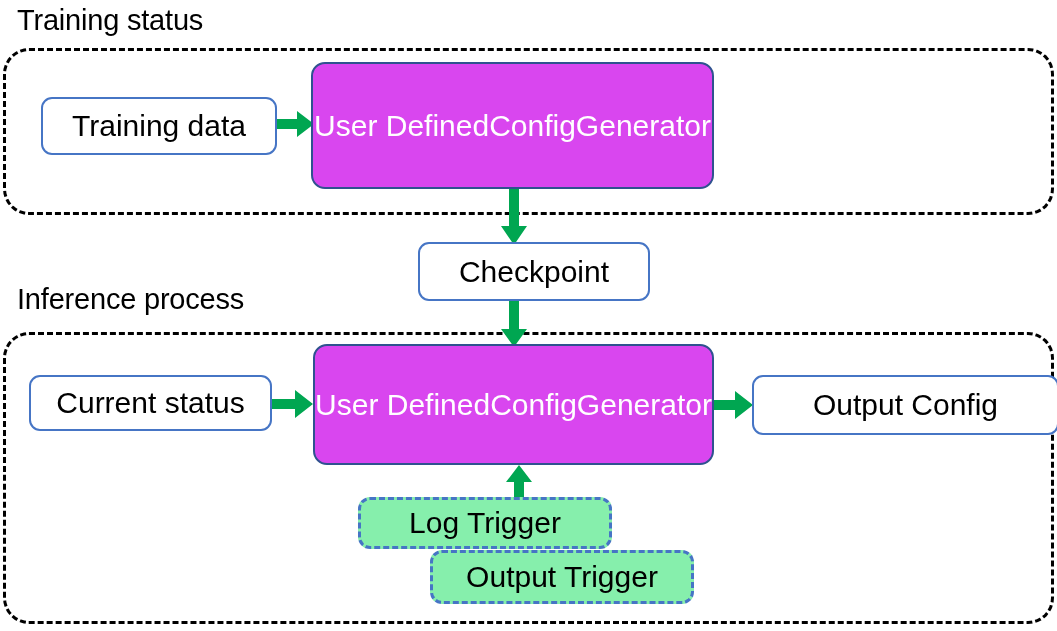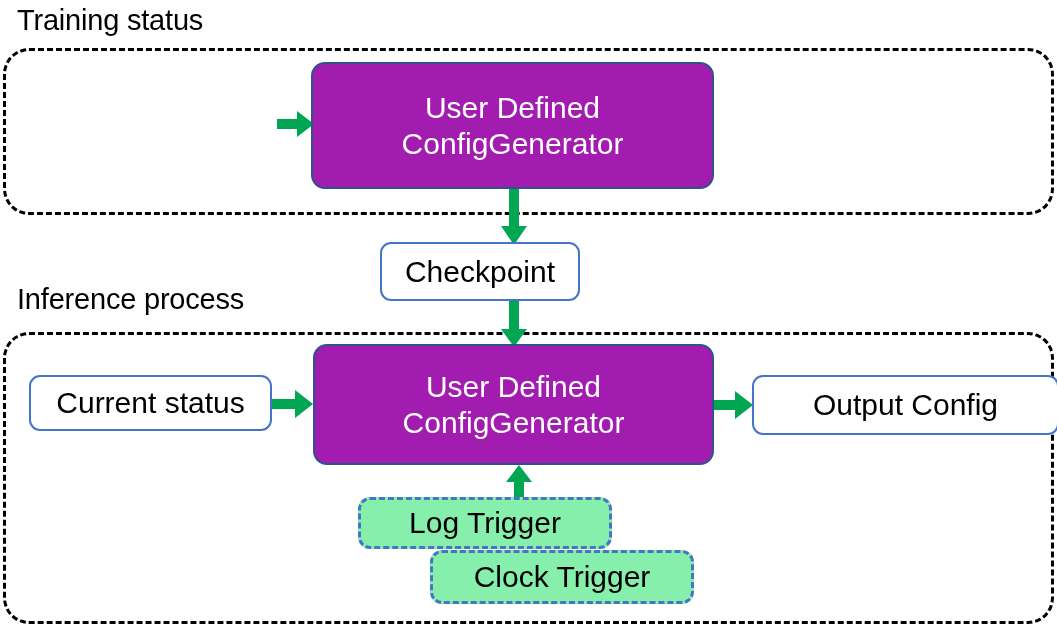--- a/index.html
+++ b/index.html
@@ -51,33 +51,33 @@
     display: flex;
     align-items: center;
     justify-content: center;
     color: #000000;
     font-size: 30px;
     line-height: 1;
     white-space: nowrap;
     z-index: 3;
   }
   #box-training-data { left: 41px;  top: 97px;  width: 236px; height: 58px; }
-  #box-checkpoint    { left: 380px; top: 242px; width: 200px; height: 59px; }
+  #box-checkpoint    { left: 418px; top: 242px; width: 232px; height: 59px; }
   #box-current-status{ left: 29px;  top: 375px; width: 243px; height: 56px; }
   #box-output-config { left: 752px; top: 375px; width: 307px; height: 60px; }
 
   
   .proc-box {
     position: absolute;
     box-sizing: border-box;
-    background: #a21caf;
+    background: #d946ef;
     border: 2px solid #2F528F;
     border-radius: 14px;
     display: flex;
-    flex-direction: column;
+    flex-direction: row;
     align-items: center;
     justify-content: center;
     color: #ffffff;
     font-size: 30px;
     line-height: 1.18;
     white-space: nowrap;
     z-index: 4;
   }
   #box-train-generator     { left: 311px; top: 62px;  width: 403px; height: 127px; }
   #box-inference-generator { left: 313px; top: 344px; width: 401px; height: 121px; }
@@ -116,20 +116,21 @@
 </style>
 </head>
 <body>
 
 <div id="canvas">
 
   <div class="section-label" id="label-training">Training status</div>
 
   <div class="process-container" id="container-training"></div>
 
+  <div class="io-box" id="box-training-data">Training data</div>
 
   <div class="proc-box" id="box-train-generator">
     <span>User Defined</span>
     <span>ConfigGenerator</span>
   </div>
 
   <div class="arrow" id="arrow-training-data-to-generator">
     <svg width="38" height="28" viewBox="0 0 38 28">
       <path d="M0 9 L20 9 L20 1 L37 14 L20 27 L20 19 L0 19 Z" fill="#00A651"></path>
     </svg>
@@ -175,15 +176,15 @@
   </div>
 
   <div class="arrow" id="arrow-trigger-to-generator">
     <svg width="28" height="36" viewBox="0 0 28 36">
       <path d="M14 0 L27 17 L19 17 L19 35 L9 35 L9 17 L1 17 Z" fill="#00A651"></path>
     </svg>
   </div>
 
   <div class="trigger-box" id="box-log-trigger">Log Trigger</div>
 
-  <div class="trigger-box" id="box-clock-trigger">Clock Trigger</div>
+  <div class="trigger-box" id="box-clock-trigger">Output Trigger</div>
 
 </div>
 
 </body></html>

